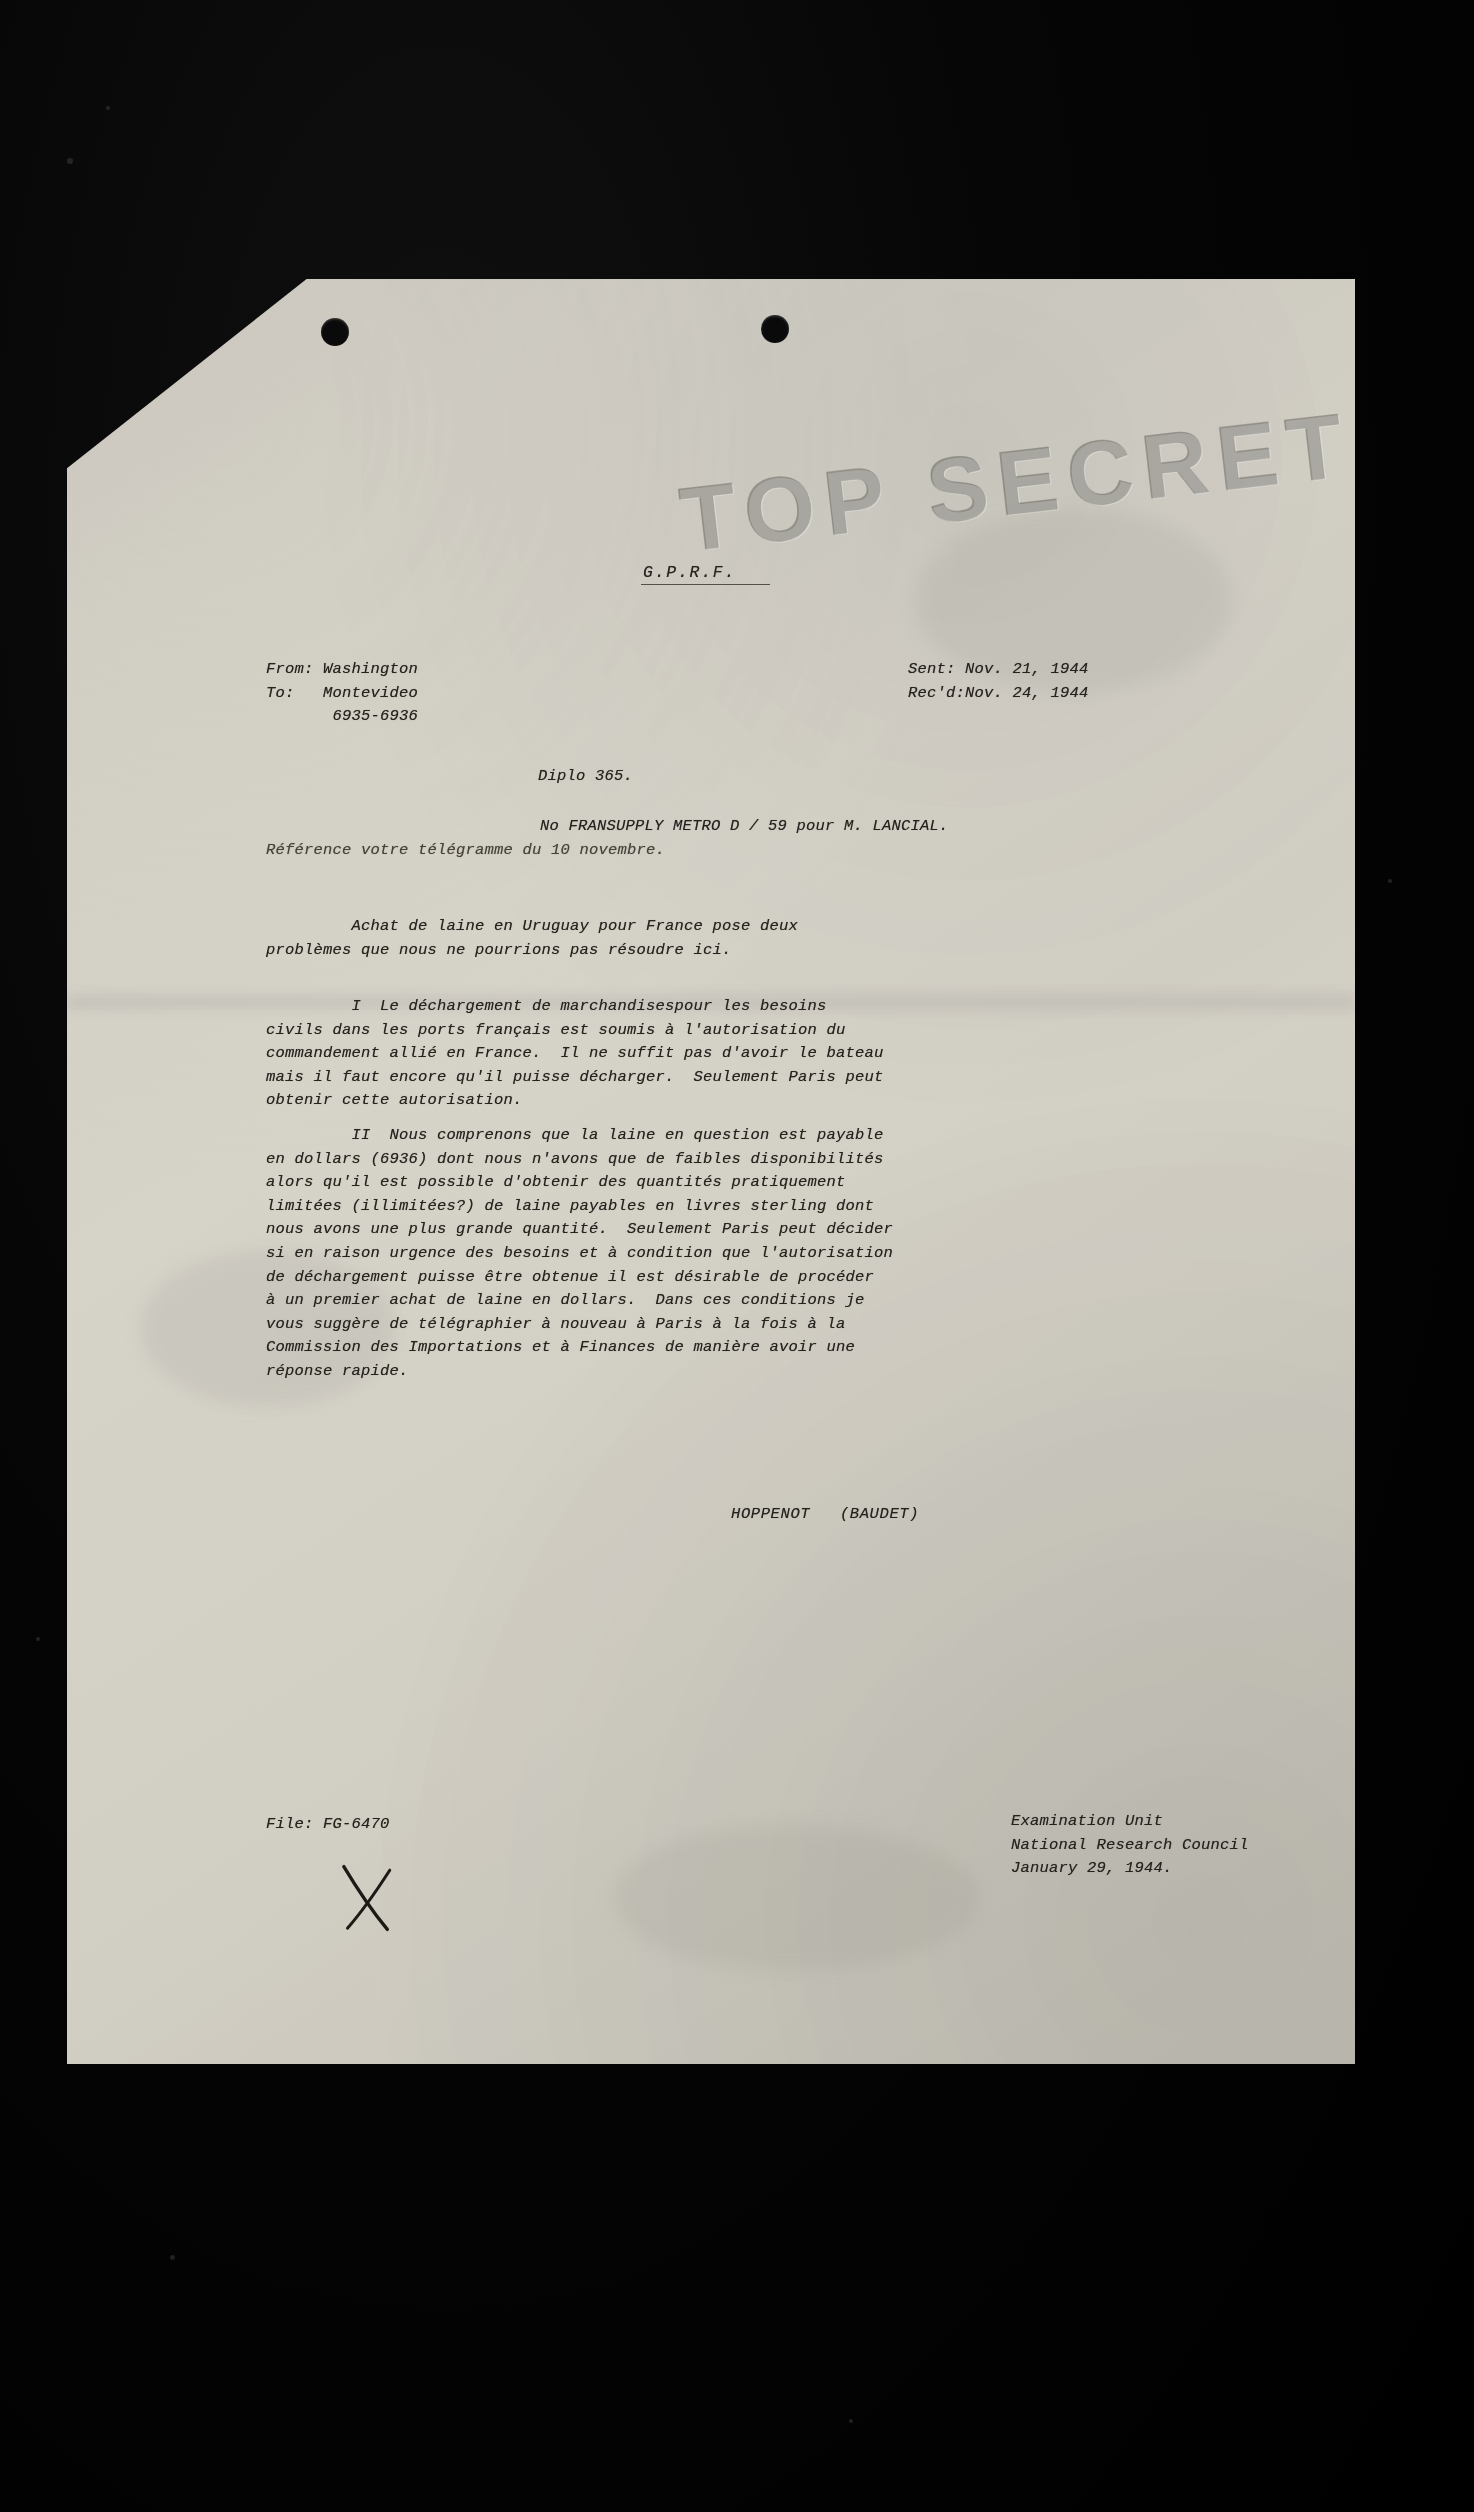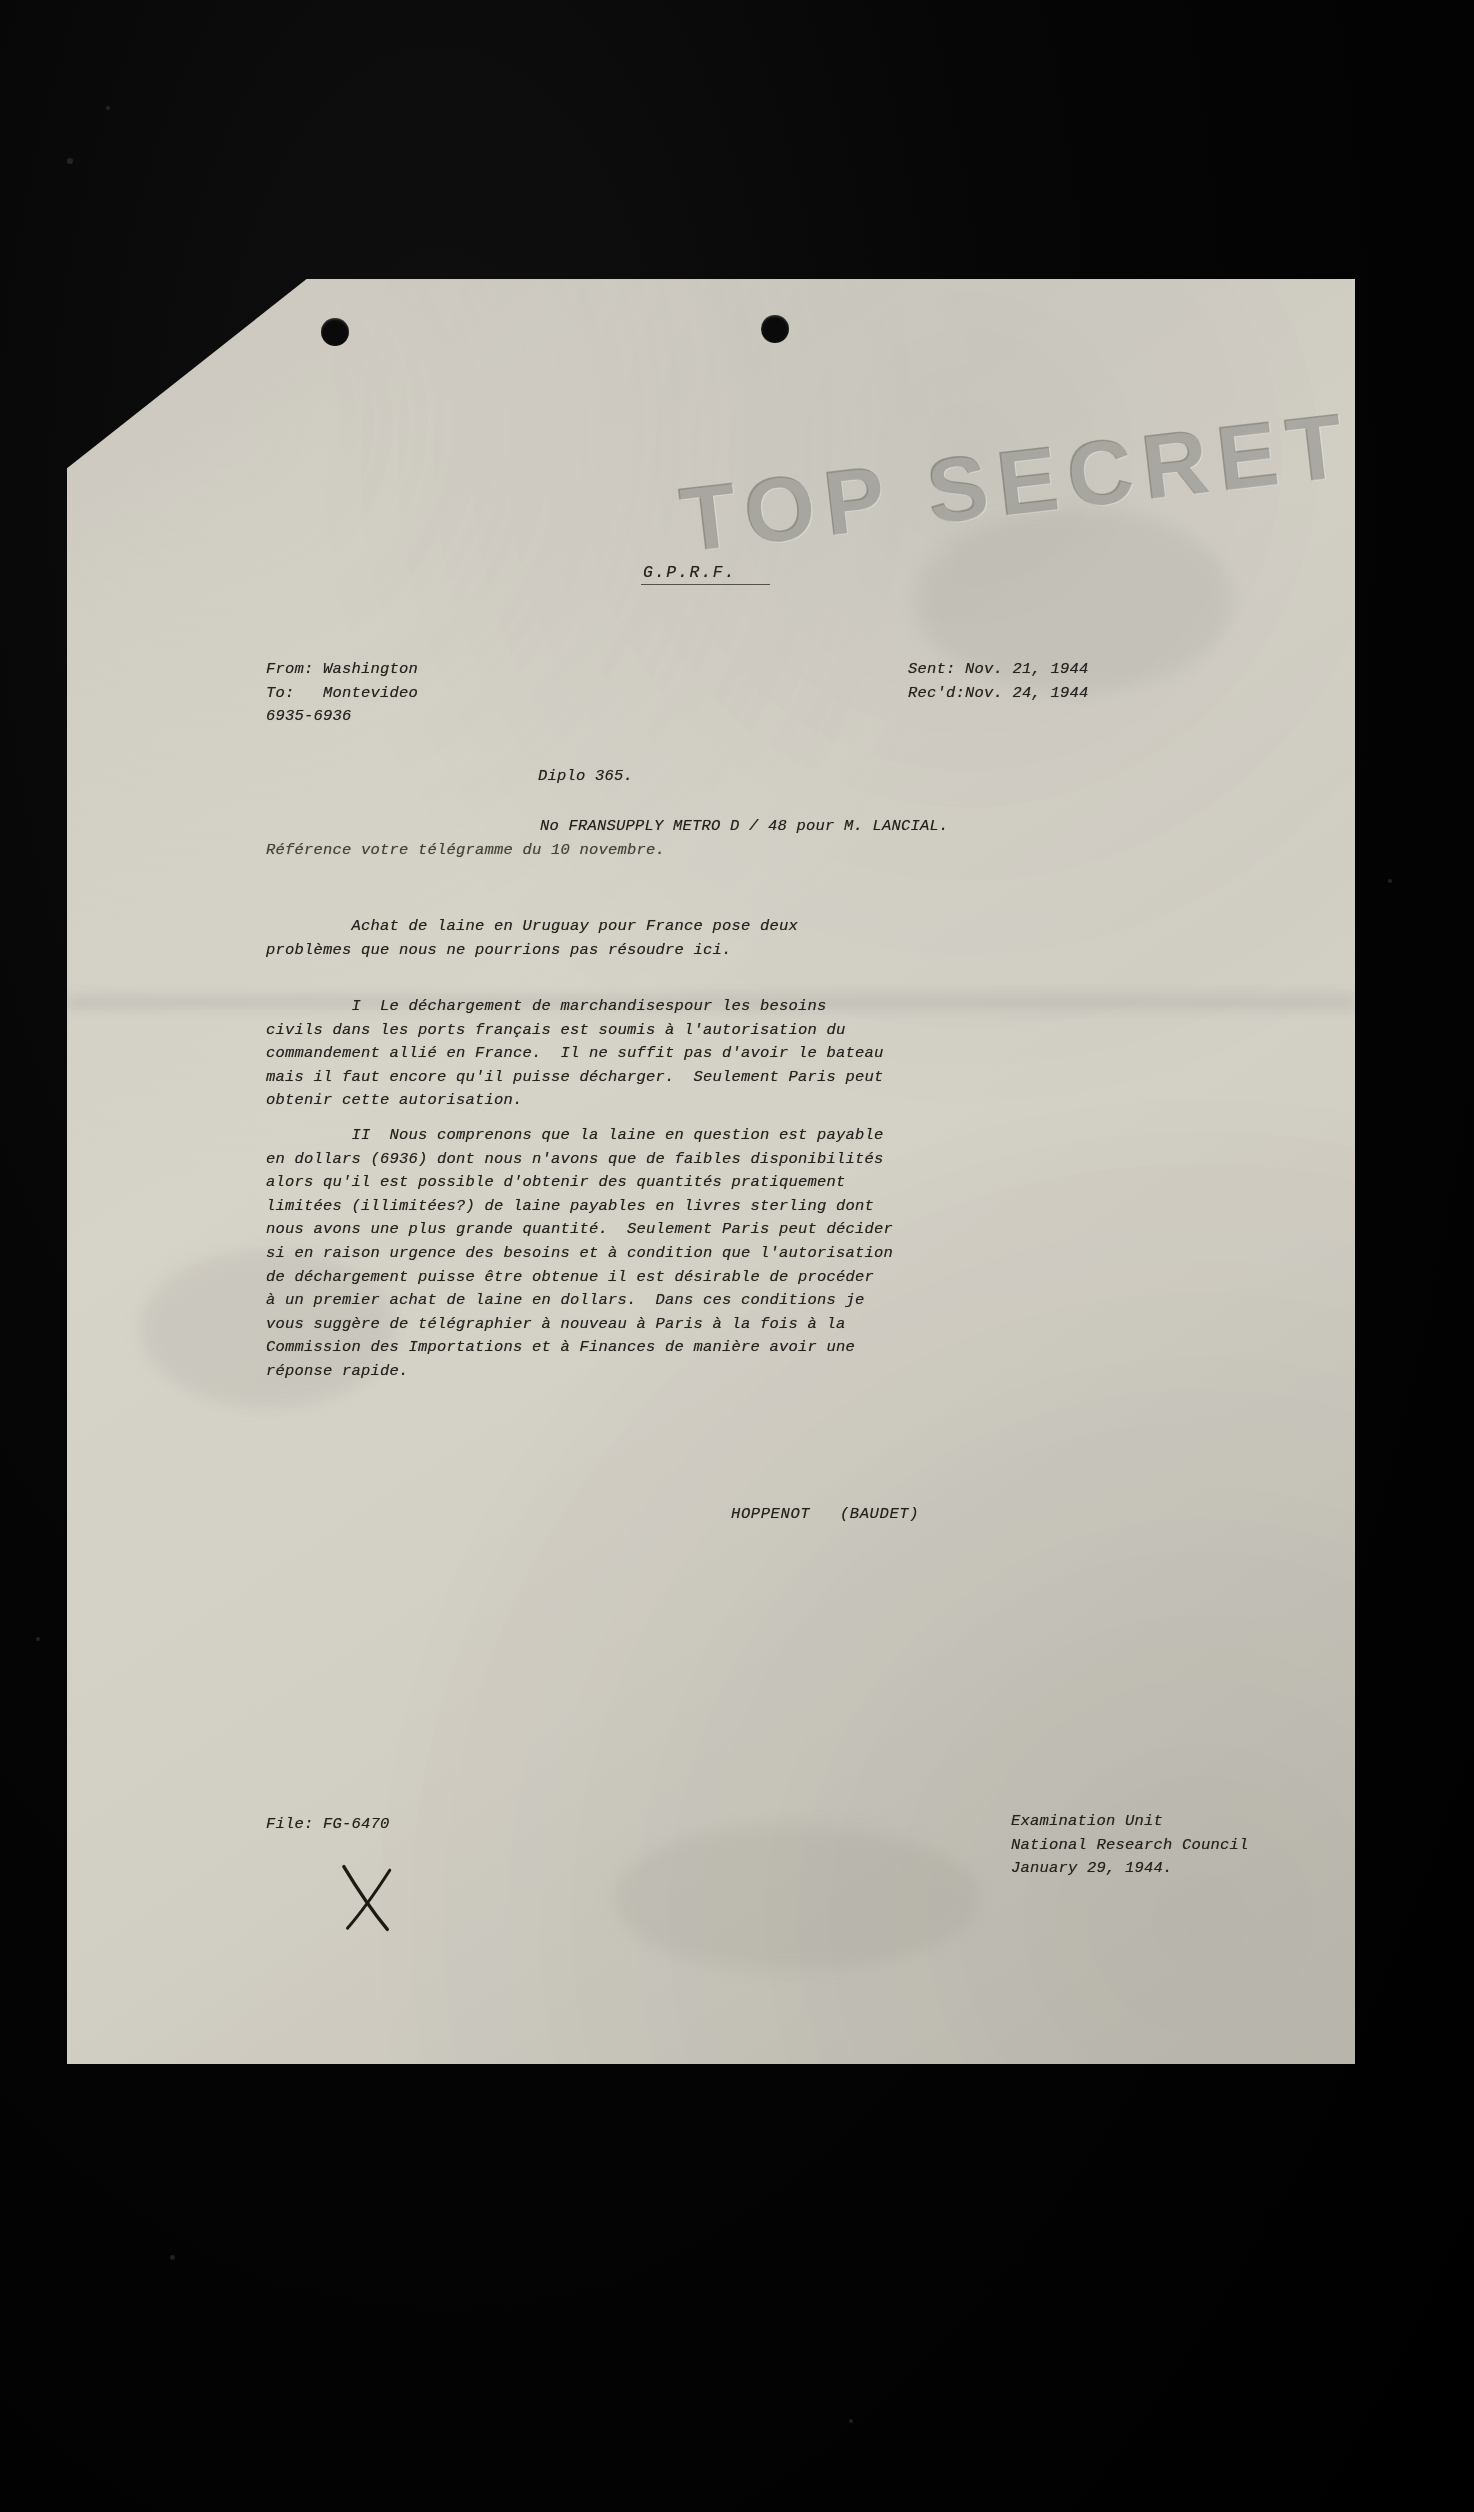--- a/index.html
+++ b/index.html
@@ -118,21 +118,21 @@
   #gprf-underline {
     position: absolute;
     left: 641px;
     top: 584px;
     width: 129px;
     height: 1.2px;
     background: #2b2722;
     opacity: .75;
   }
 
-  #from-block  { left: 266px; top: 658px; }
+  #from-block  { left: 266px; top: 658px; text-align: right; }
   #sent-block  { left: 908px; top: 658px; }
   #diplo-line  { left: 538px; top: 765px; }
   #fransupply-line { left: 540px; top: 815px; }
   #reference-line  { left: 266px; top: 839px; text-align: center; }
   #para-intro  { left: 266px; top: 915px; }
   #para-one    { left: 266px; top: 995px; }
   #para-two    { left: 266px; top: 1124px; }
   #signature-line { left: 731px; top: 1503px; letter-spacing: 0.6px; }
 
   #file-block { left: 266px; top: 1813px; }
@@ -186,21 +186,21 @@
 
 <div class="typed" id="from-block">From: Washington
 To:   Montevideo
 6935-6936</div>
 
 <div class="typed" id="sent-block">Sent: Nov. 21, 1944
 Rec'd:Nov. 24, 1944</div>
 
 <div class="typed" id="diplo-line">Diplo 365.</div>
 
-<div class="typed" id="fransupply-line">No FRANSUPPLY METRO D / 48 pour M. LANCIAL.</div>
+<div class="typed" id="fransupply-line">No FRANSUPPLY METRO D / 59 pour M. LANCIAL.</div>
 
 <div class="typed faint" id="reference-line">Référence votre télégramme du 10 novembre.</div>
 
 <div class="typed" id="para-intro">         Achat de laine en Uruguay pour France pose deux
 problèmes que nous ne pourrions pas résoudre ici.</div>
 
 <div class="typed" id="para-one">         I  Le déchargement de marchandisespour les besoins
 civils dans les ports français est soumis à l'autorisation du
 commandement allié en France.  Il ne suffit pas d'avoir le bateau
 mais il faut encore qu'il puisse décharger.  Seulement Paris peut

